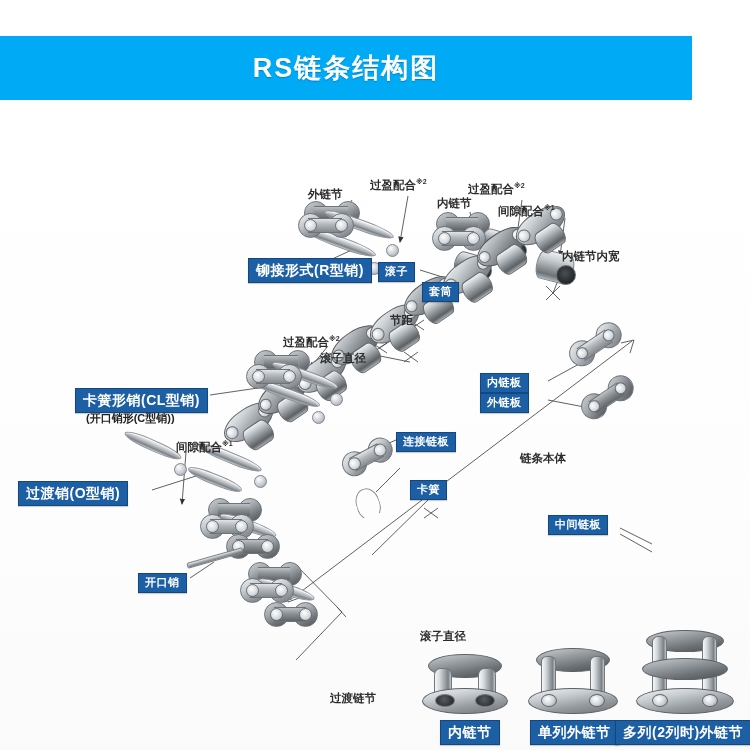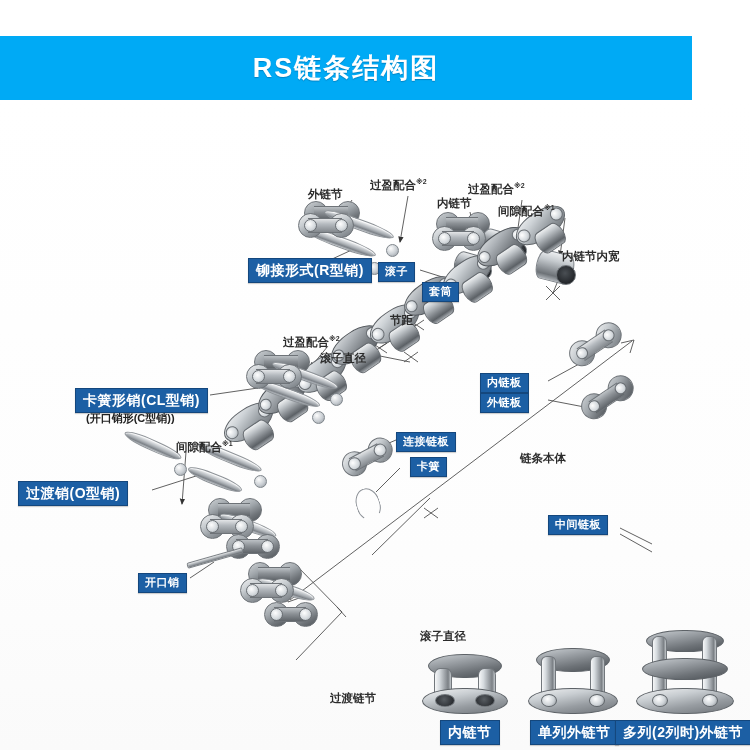--- a/index.html
+++ b/index.html
@@ -581,18 +581,18 @@
     <div class="btag" style="left:18px;top:381px;">过渡销(O型销)</div>
 
     <div class="btag sm" style="left:138px;top:473px;">开口销</div>
 
     <div class="btag sm" style="left:480px;top:273px;">内链板</div>
 
     <div class="btag sm" style="left:480px;top:293px;">外链板</div>
 
     <div class="btag sm" style="left:396px;top:332px;">连接链板</div>
 
-    <div class="btag sm" style="left:410px;top:357px;">卡簧</div>
+    <div class="btag sm" style="left:410px;top:380px;">卡簧</div>
 
     <div class="btag sm" style="left:548px;top:415px;">中间链板</div>
 
   </div>
 </div>
 
 </body></html>

